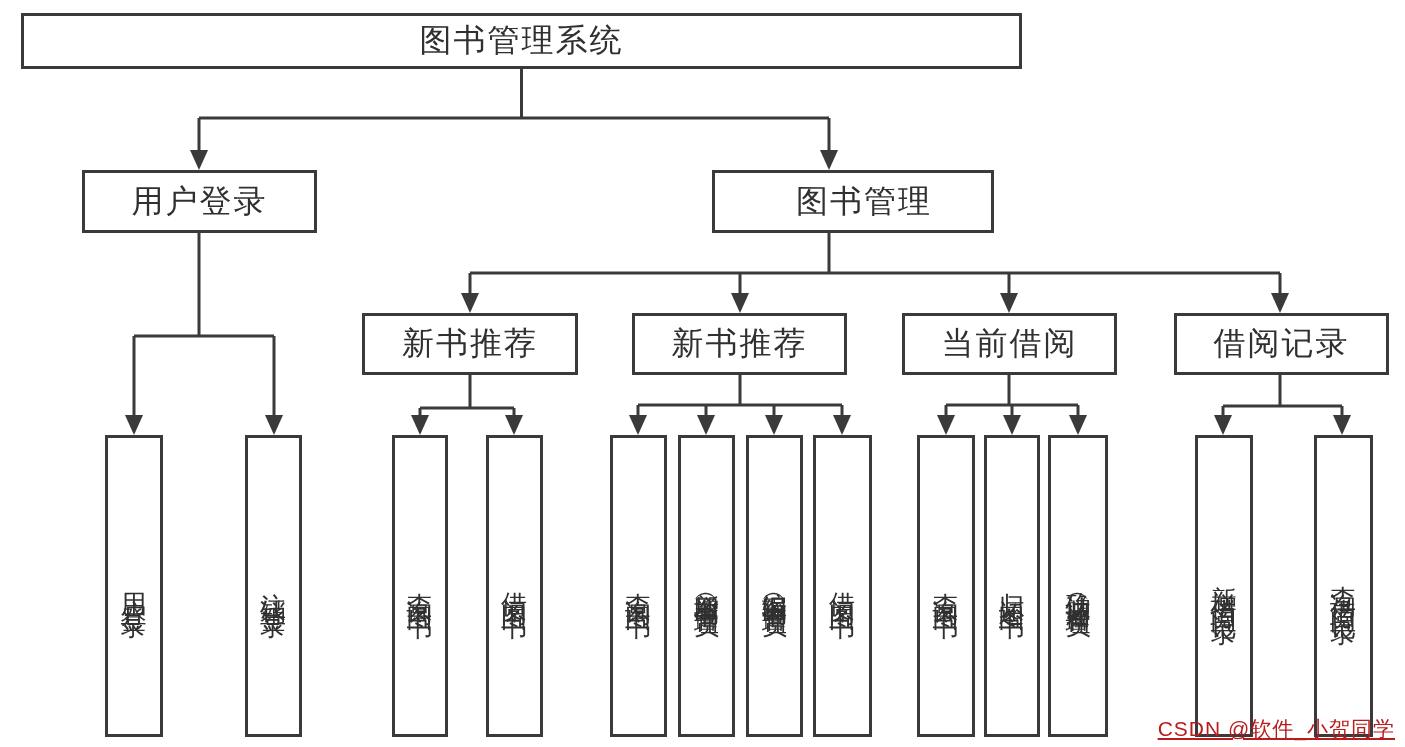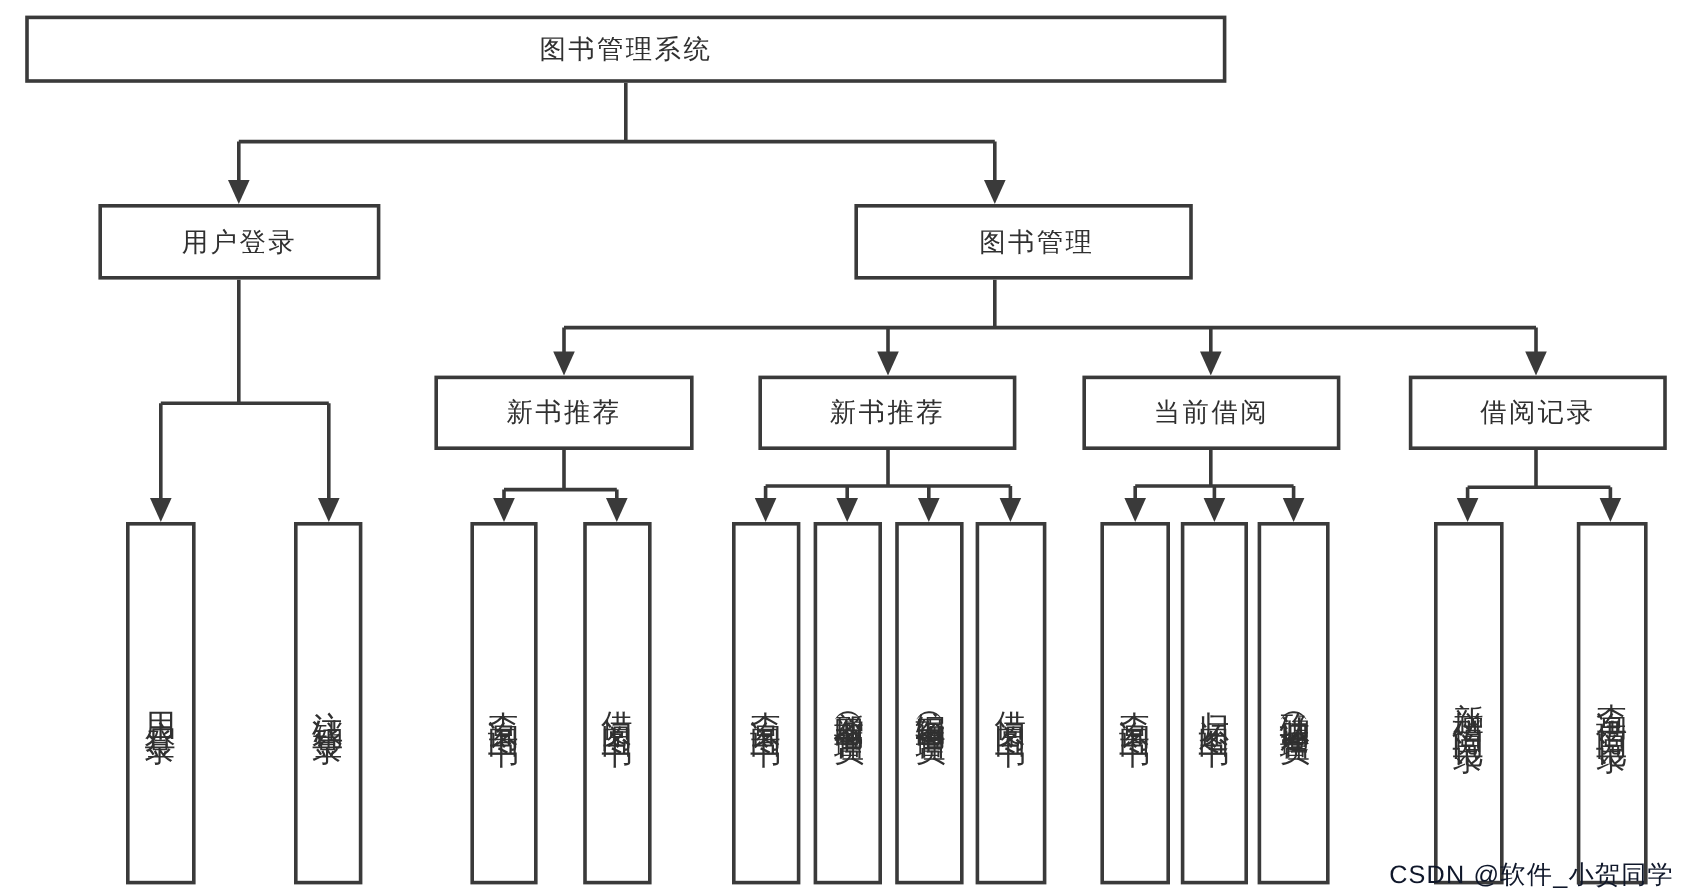--- a/index.html
+++ b/index.html
@@ -20,21 +20,21 @@
     position: absolute;
     box-sizing: border-box;
     background: #ffffff;
     border: 3px solid #3a3a3a;
     display: flex;
     align-items: center;
     justify-content: center;
     color: #303030;
   }
   .hbox {
-    font-size: 22px;
+    font-size: 32px;
     letter-spacing: 2px;
     white-space: nowrap;
   }
   .root  { left: 21px;  top: 13px;  width: 1001px; height: 56px; }
   .l2a   { left: 82px;  top: 170px; width: 235px;  height: 63px; }
   .l2b   { left: 712px; top: 170px; width: 282px;  height: 63px; padding-left: 22px; }
   .l3    { top: 313px; height: 62px; align-items: center; }
   .l3a   { left: 362px;  width: 216px; }
   .l3b   { left: 632px;  width: 215px; }
   .l3c   { left: 902px;  width: 215px; }
@@ -48,22 +48,23 @@
     line-height: 1;
     color: #303030;
   }
   .vtext.tight { font-size: 25px; letter-spacing: 3px; }
   #watermark {
     position: absolute;
     right: 10px;
     bottom: 4px;
     font-size: 21px;
     letter-spacing: 1px;
-    color: #0f172a;
+    color: #b91c1c;
     white-space: nowrap;
+    text-decoration: underline;
   }
 </style>
 </head>
 <body>
 
 <div id="stage">
 
   <svg id="connectors" width="1405" height="747" viewBox="0 0 1405 747">
     <g stroke="#3a3a3a" stroke-width="3" fill="none">
 

